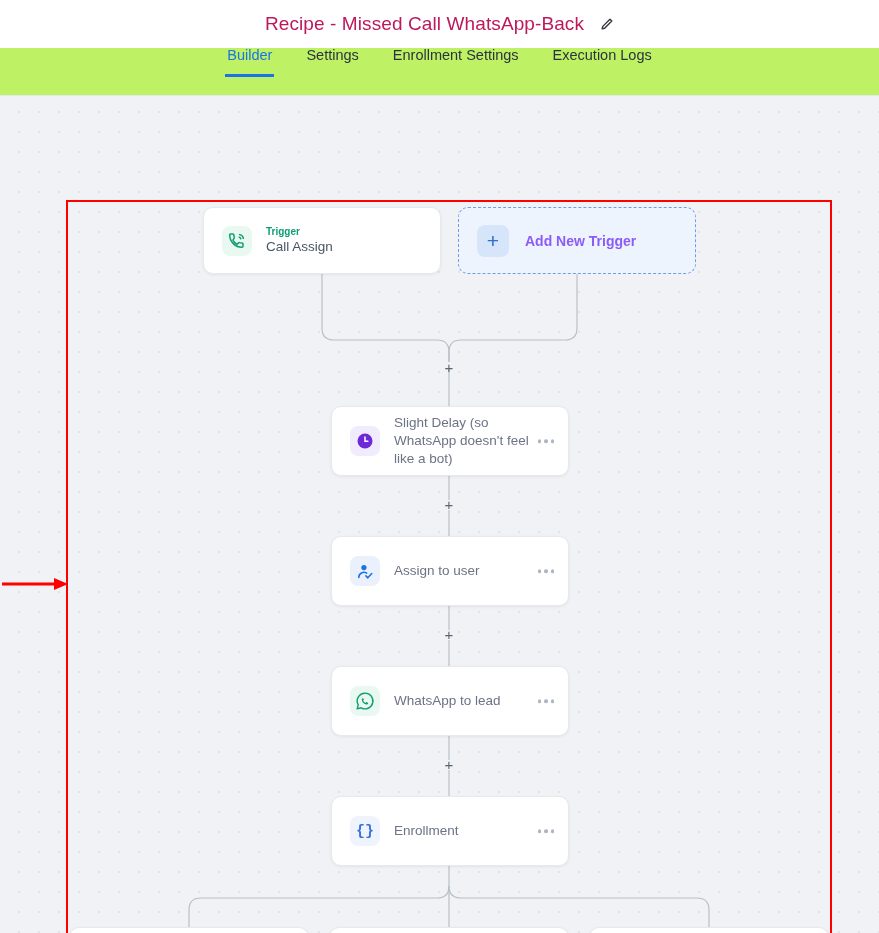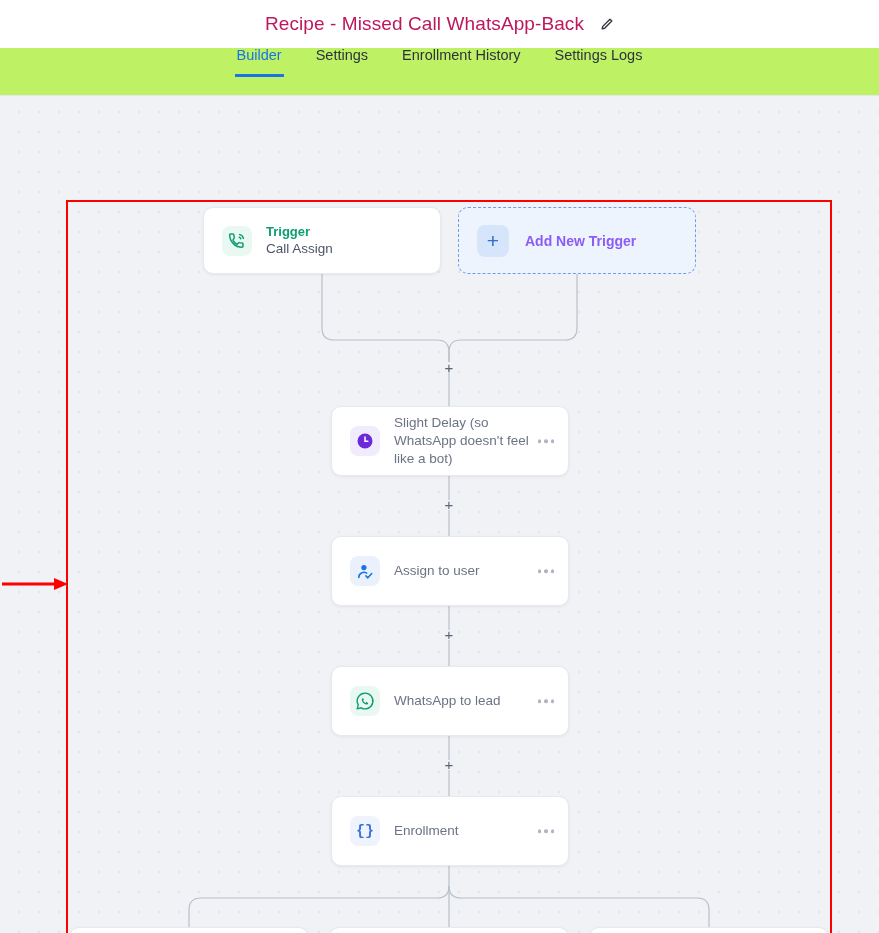--- a/index.html
+++ b/index.html
@@ -72,21 +72,21 @@
     display: flex; align-items: center;
     cursor: pointer;
   }
   .node-icon {
     width: 30px; height: 30px;
     border-radius: 8px;
     display: flex; align-items: center; justify-content: center;
     flex: 0 0 auto;
   }
   .node-text { margin-left: 14px; display: flex; flex-direction: column; justify-content: center; }
-  .node-title-green { color: #0f9d74; font-size: 13px; font-weight: 600; line-height: 1.35; }
+  .node-title-green { color: #0f9d74; font-size: 10px; font-weight: 600; line-height: 1.35; }
   .node-sub { color: #4b5565; font-size: 13.5px; line-height: 1.35; }
   .node-label { color: #6b7384; font-size: 13.5px; line-height: 1.35; }
   .dots-menu {
     position: absolute; right: 14px; top: 50%; transform: translateY(-50%);
     display: flex; gap: 3px; cursor: pointer;
   }
   .dots-menu i { width: 3.5px; height: 3.5px; border-radius: 50%; background: #aeb4c0; display: block; }
 
   
   #trigger-node { left: 203px; top: 111px; width: 238px; height: 67px; padding: 0 18px; }
@@ -167,22 +167,22 @@
   <span class="edit-icon">
     <svg width="15" height="15" viewBox="0 0 24 24" fill="none" stroke="#30373f" stroke-width="2.2" stroke-linecap="round" stroke-linejoin="round">
       <path d="M17.5 3.5l3 3L9 18l-4 1 1-4z"></path>
     </svg>
   </span>
 </div>
 
 <div class="tabbar">
   <div class="tab active">Builder</div>
   <div class="tab">Settings</div>
-  <div class="tab">Enrollment History</div>
-  <div class="tab">Settings Logs</div>
+  <div class="tab">Enrollment Settings</div>
+  <div class="tab">Execution Logs</div>
 </div>
 
 <div class="canvas">
 
   <svg class="svg-layer">
     <g fill="none" stroke="#b9bfc9" stroke-width="1.2">
 
       <path d="M322,178 L322,232 Q322,244 334,244 L437,244 Q449,244 449,256 L449,266"></path>
       <path d="M577,178 L577,232 Q577,244 565,244 L461,244 Q449,244 449,256 L449,266"></path>
 

